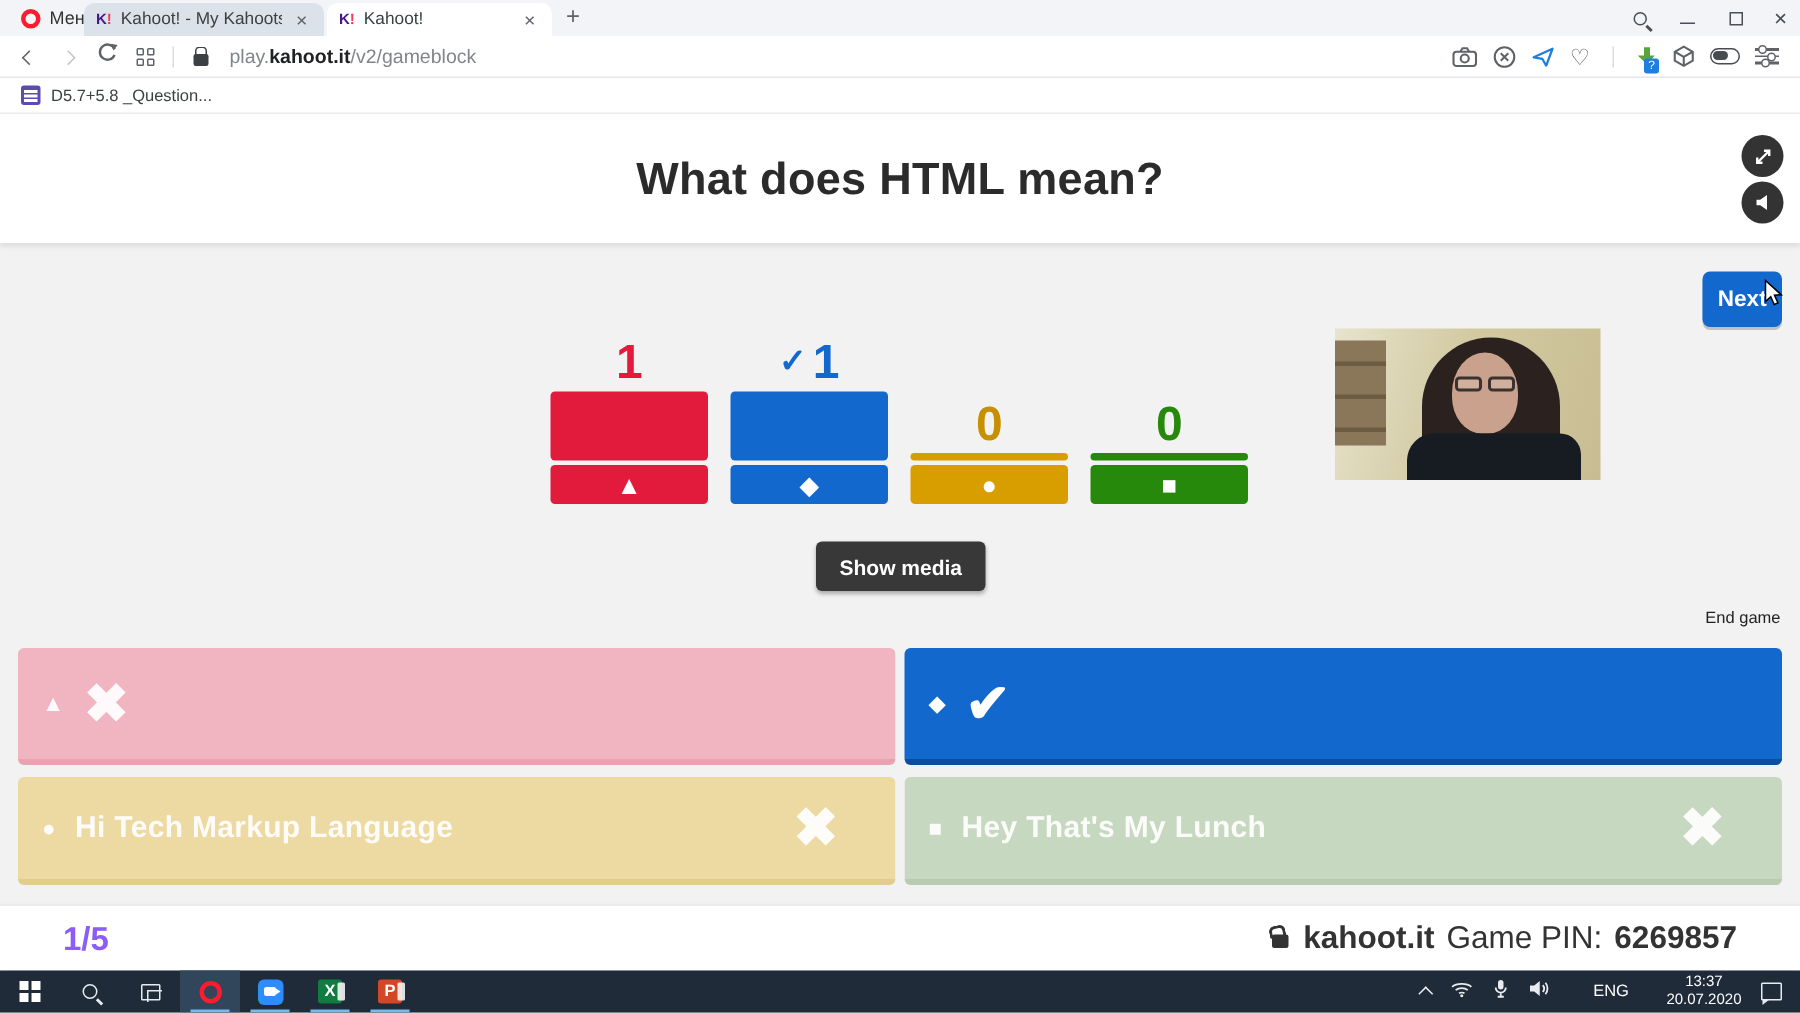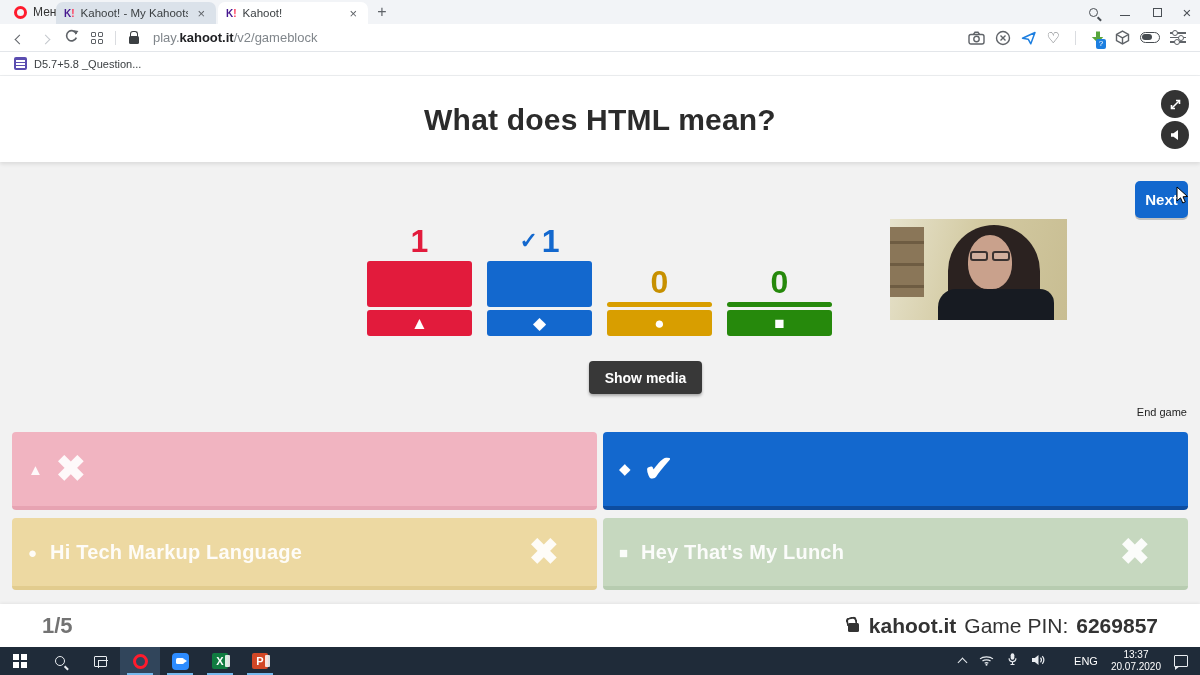--- a/index.html
+++ b/index.html
@@ -97,37 +97,37 @@
   .shelf::before{content:'';position:absolute;left:0;top:14px;width:34px;height:3px;background:#6e5c42;
                  box-shadow:0 22px 0 #6e5c42,0 44px 0 #6e5c42;}
   .hair{position:absolute;left:58px;top:6px;width:92px;height:110px;background:#2b2220;border-radius:46px 46px 18px 18px;}
   .face{position:absolute;left:78px;top:16px;width:44px;height:54px;background:#c9a18c;border-radius:50% 50% 45% 45%;}
   .spec{position:absolute;left:80px;top:32px;width:40px;height:10px;display:flex;gap:4px;}
   .spec i{flex:1;border:2px solid #3a3230;border-radius:3px;background:rgba(255,255,255,.15);}
   .torso{position:absolute;left:48px;top:70px;width:116px;height:40px;background:#171b22;border-radius:18px 14px 0 0;}
 
   #showmedia{left:544px;top:361px;width:113px;height:33px;background:#383838;border-radius:4px;color:#fff;
              font-size:14px;font-weight:bold;display:flex;align-items:center;justify-content:center;
-             box-shadow:0 2px 3px rgba(0,0,0,.3);margin-left:45px;}
+             box-shadow:0 2px 3px rgba(0,0,0,.3);}
   #endgame{right:13px;top:406px;font-size:11px;font-weight:normal;color:#222;}
 
   .ans{display:flex;align-items:center;padding:0 16px;border-radius:4px;color:#fff;}
   .ans .a-shape{font-size:15px;margin-right:13px;}
   .ans .a-text{font-size:20px;font-weight:bold;letter-spacing:.2px;flex:1;white-space:nowrap;overflow:hidden;}
   .ans .a-mark{font-size:36px;font-weight:bold;margin-right:22px;line-height:1;}
   .ans.correct-blue{background:#1368ce;border-bottom:4px solid #0d4da0;}
   .ans.faded{color:rgba(255,255,255,.92);}
   .ans.faded-red{background:#f1b4c1;border-bottom:4px solid #e7a3b2;}
   .ans.faded-yel{background:#edd9a2;border-bottom:4px solid #e2cc8e;}
   .ans.faded-grn{background:#c6d8bf;border-bottom:4px solid #b7ccb0;}
 
   
   #footer{left:0;top:604px;width:1200px;height:43px;background:#fff;box-shadow:0 -1px 3px rgba(0,0,0,.06);
           display:flex;align-items:center;padding:0 42px 0 42px;}
-  #progress{font-size:22px;font-weight:bold;color:#737373;}
+  #progress{font-size:22px;font-weight:bold;color:#8b5cf6;}
   .foot-right{margin-left:auto;display:flex;align-items:center;gap:8px;font-size:21px;color:#333;}
   .foot-lock{width:11px;height:9px;background:#333;border-radius:1.5px;position:relative;margin-right:2px;margin-top:4px;}
   .foot-lock::before{content:'';position:absolute;width:7px;height:6px;border:2px solid #333;border-bottom:none;
                      border-radius:4px 4px 0 0;left:-2px;top:-6px;transform:rotate(-12deg);}
   .foot-right .b{font-weight:bold;}
 
   
   #taskbar{left:0;top:647px;width:1200px;height:28px;background:#1f2b39;display:flex;align-items:stretch;color:#fff;}
   .tb-cell{width:40px;display:flex;align-items:center;justify-content:center;position:relative;}
   .tb-cell.active-app{background:#31455b;}
@@ -144,21 +144,21 @@
   .zoom-cam::after{content:'';position:absolute;right:-3px;top:1px;border-left:3px solid #fff;
                    border-top:2px solid transparent;border-bottom:2px solid transparent;}
   .office{width:16px;height:16px;border-radius:2px;color:#fff;font-weight:bold;font-size:11px;
           display:flex;align-items:center;justify-content:center;position:relative;}
   .office i{font-style:normal;}
   .office::after{content:'';position:absolute;right:-2px;top:2px;width:5px;height:12px;background:#fff;opacity:.85;border-radius:1px;}
   .excel{background:#107c41;} .ppt{background:#d24726;}
   .tray{margin-left:auto;display:flex;align-items:center;gap:13px;padding-right:12px;}
   .chev-up{width:7px;height:7px;border-left:1.8px solid #e8ecf0;border-top:1.8px solid #e8ecf0;transform:rotate(45deg);margin-top:3px;}
   .tray-text{font-size:11px;color:#fff;padding-left:16px;}
-  .clock{font-size:10px;line-height:1.25;text-align:center;color:#fff;}
+  .clock{font-size:10px;line-height:1.25;text-align:center;color:#fff;margin-left:12px;}
   .notif{width:14px;height:12px;border:1.5px solid #e8ecf0;border-radius:1px;position:relative;}
   .notif::after{content:'';position:absolute;left:0px;bottom:-4px;border-top:4px solid #e8ecf0;border-right:5px solid transparent;}
 
   .cursor{pointer-events:none;}
 </style>
 </head>
 <body>
 
 <div class="screen">
 

